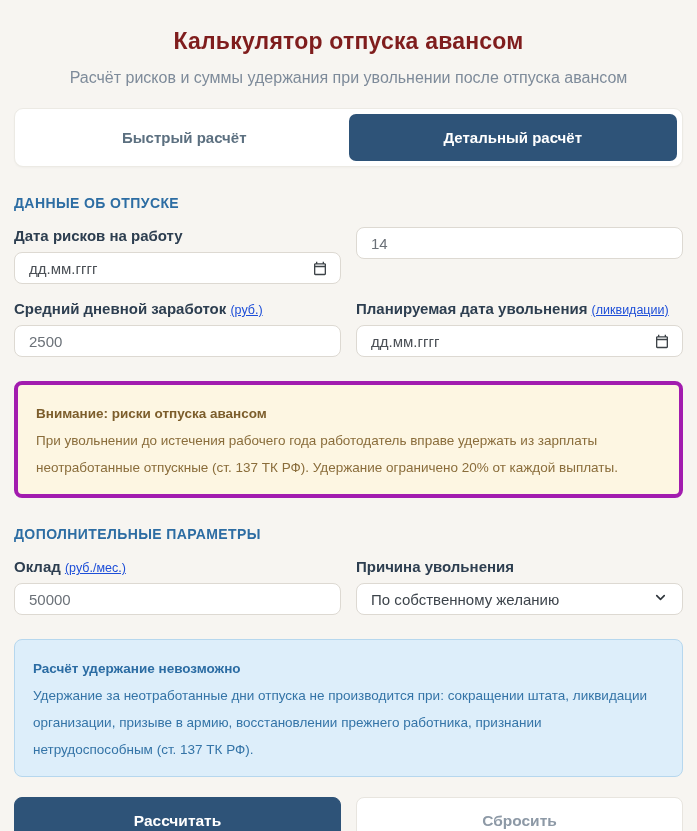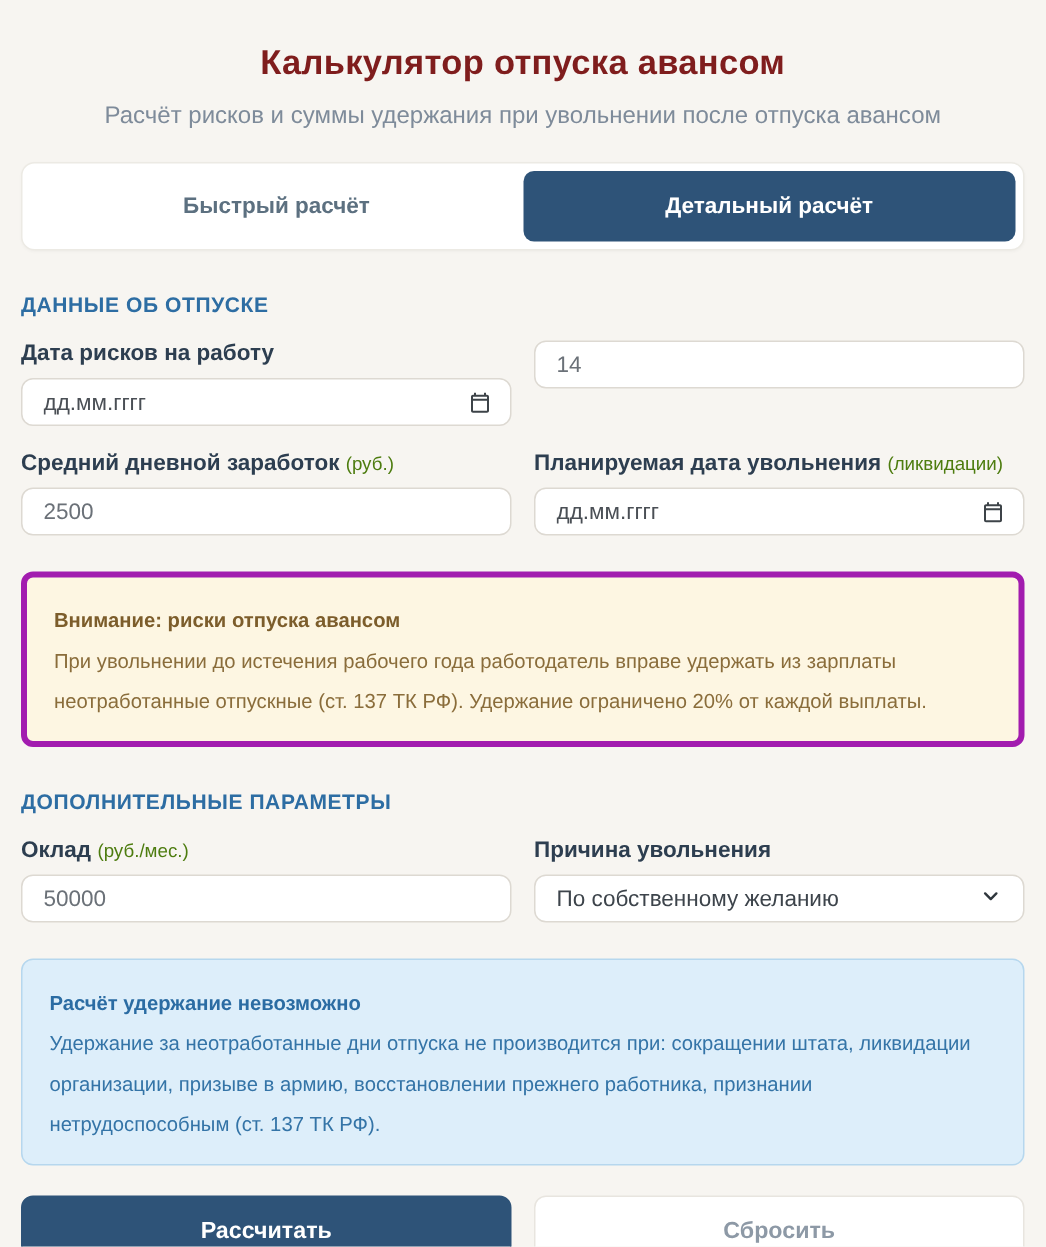--- a/index.html
+++ b/index.html
@@ -72,21 +72,22 @@
   .field-label {
     display: block;
     font-size: 15px;
     font-weight: bold;
     color: #2d3e50;
     margin-bottom: 8px;
   }
   .field-note {
     font-weight: 400;
     font-size: 12.5px;
-    color: #4d7c0f;
+    color: #1d4ed8;
+    text-decoration: underline;
   }
   .input-wrap { position: relative; }
   .text-input, .select-box {
     width: 100%;
     height: 32px;
     background: #ffffff;
     border: 1px solid #ddd9d2;
     border-radius: 8px;
     padding: 0 14px;
     font-size: 15px;

